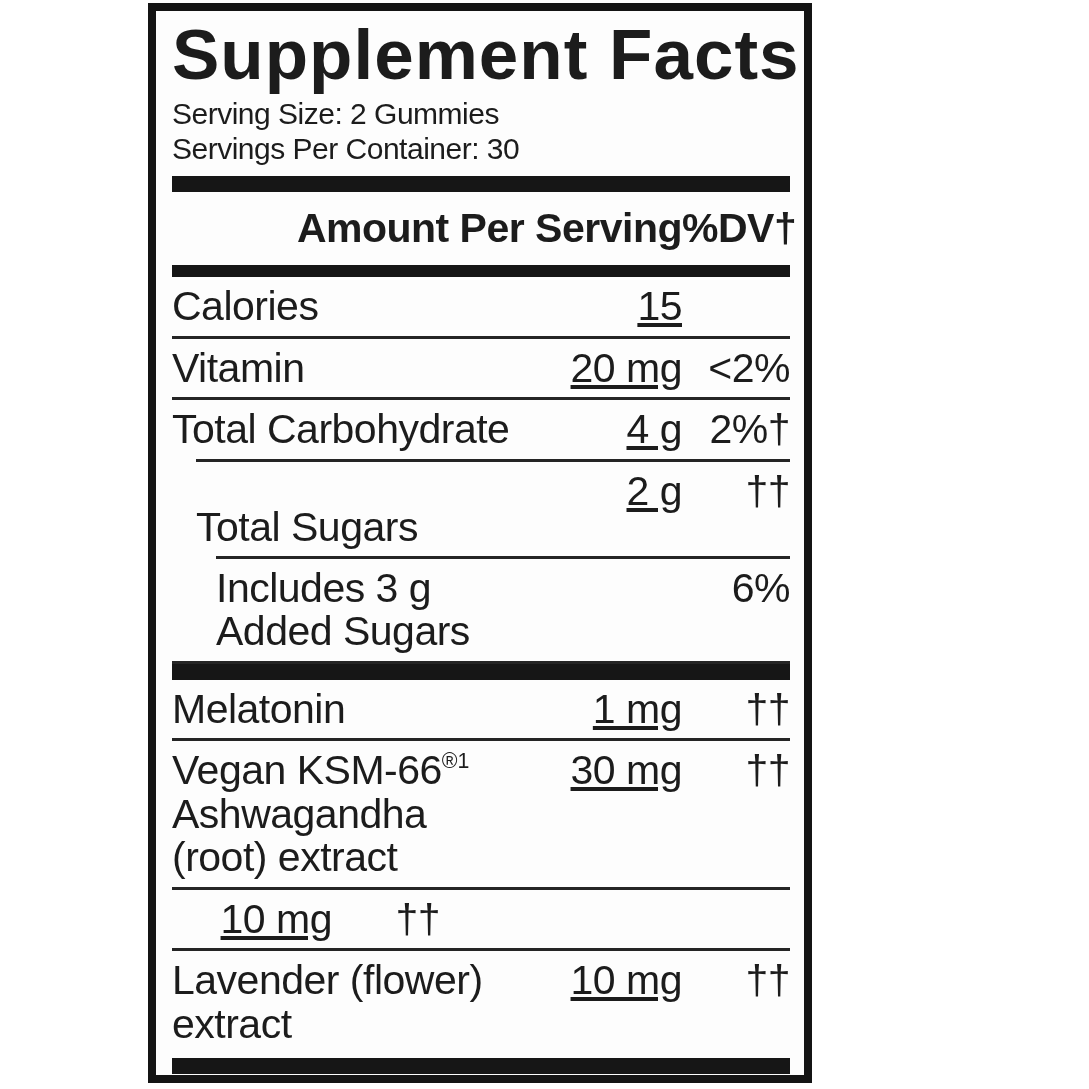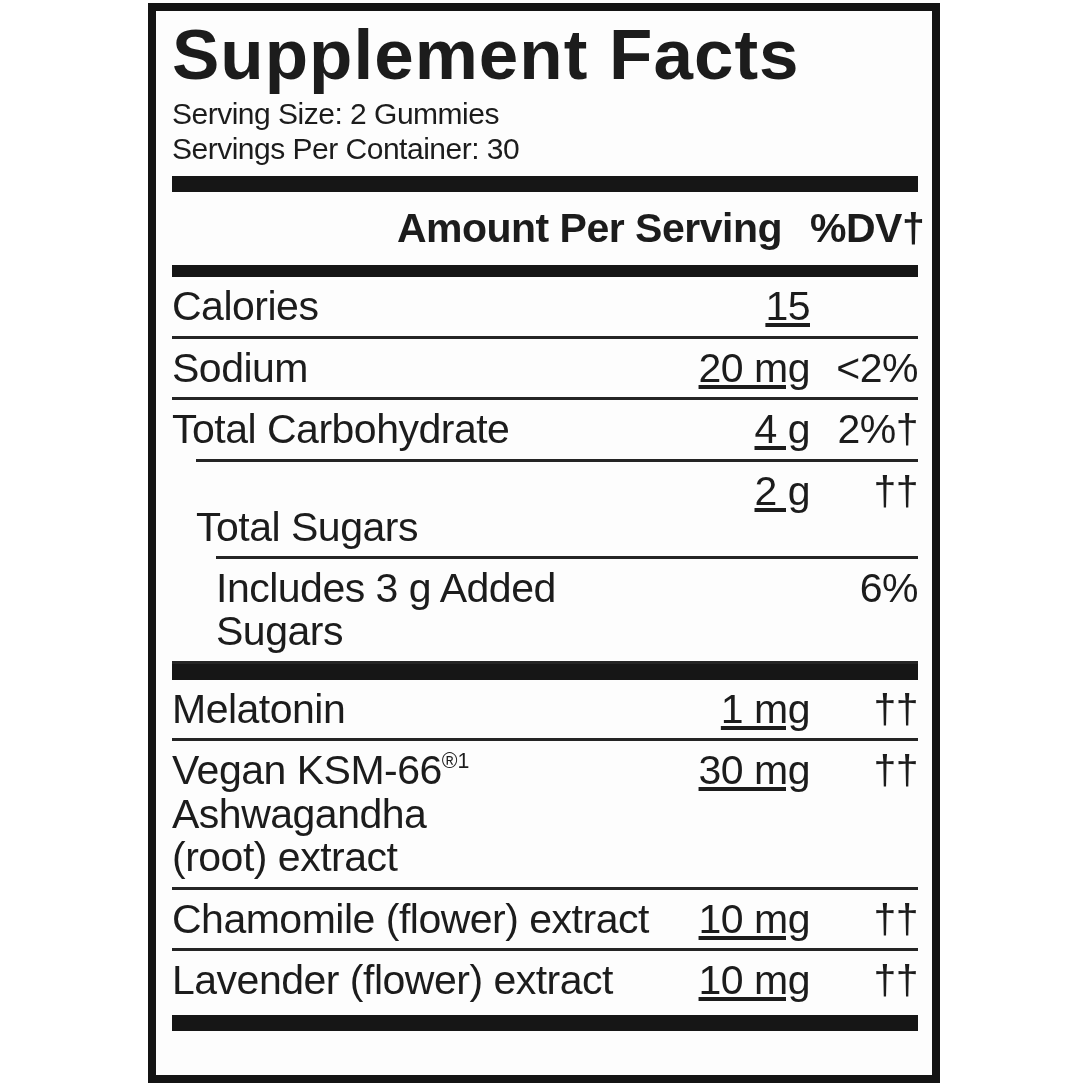--- a/index.html
+++ b/index.html
@@ -6,21 +6,21 @@
   html, body {
     width: 1089px; height: 1089px;
     background: #ffffff;
     font-family: "Liberation Sans", sans-serif;
     color: #1c1c1c;
     overflow: hidden;
   }
   .panel {
     position: absolute;
     left: 148px; top: 3px;
-    width: 792px; height: 1080px;
+    width: 664px; height: 1080px;
     border: 8px solid #141414;
     background: #fdfdfd;
     padding: 6px 14px 8px 16px;
   }
   .title {
     font-size: 71px;
     font-weight: bold;
     letter-spacing: 1px;
     line-height: 1.0;
     margin: 2px 0 6px 0;
@@ -39,21 +39,20 @@
   .rule { height: 3px; background: #252525; width: auto; }
   .rule.ind1 { margin-left: 24px; }
   .rule.ind2 { margin-left: 44px; }
   .hdr-row {
     display: flex;
     align-items: flex-end;
     padding: 13px 0 13px 0;
     font-weight: bold;
     font-size: 41px;
     letter-spacing: -0.5px;
-    gap: 28px;
   }
   .hdr-amount { flex: 1; text-align: right; }
   .hdr-dv { width: 108px; text-align: right; }
   .row {
     display: flex;
     align-items: flex-start;
     font-size: 41px;
     line-height: 1.06;
     letter-spacing: -0.5px;
     padding: 8px 0 7px 0;
@@ -89,21 +88,21 @@
   <div class="bar bar-med"></div>
 
   <div class="row">
     <div class="name">Calories</div>
     <div class="amt">15</div>
     <div class="dv"></div>
   </div>
   <div class="rule"></div>
 
   <div class="row">
-    <div class="name">Sodium</div>
+    <div class="name">Vitamin</div>
     <div class="amt">20 mg</div>
     <div class="dv">&lt;2%</div>
   </div>
   <div class="rule"></div>
 
   <div class="row">
     <div class="name">Total Carbohydrate</div>
     <div class="amt">4 g</div>
     <div class="dv">2%†</div>
   </div>
@@ -137,21 +136,20 @@
     <div class="name">
       <span>Vegan KSM-66</span><span class="sup">®1</span><span> Ashwagandha</span>
       <div>(root) extract</div>
     </div>
     <div class="amt">30 mg</div>
     <div class="dv">††</div>
   </div>
   <div class="rule"></div>
 
   <div class="row">
-    <div class="name">Chamomile (flower) extract</div>
     <div class="amt">10 mg</div>
     <div class="dv">††</div>
   </div>
   <div class="rule"></div>
 
   <div class="row">
     <div class="name">Lavender (flower) extract</div>
     <div class="amt">10 mg</div>
     <div class="dv">††</div>
   </div>

